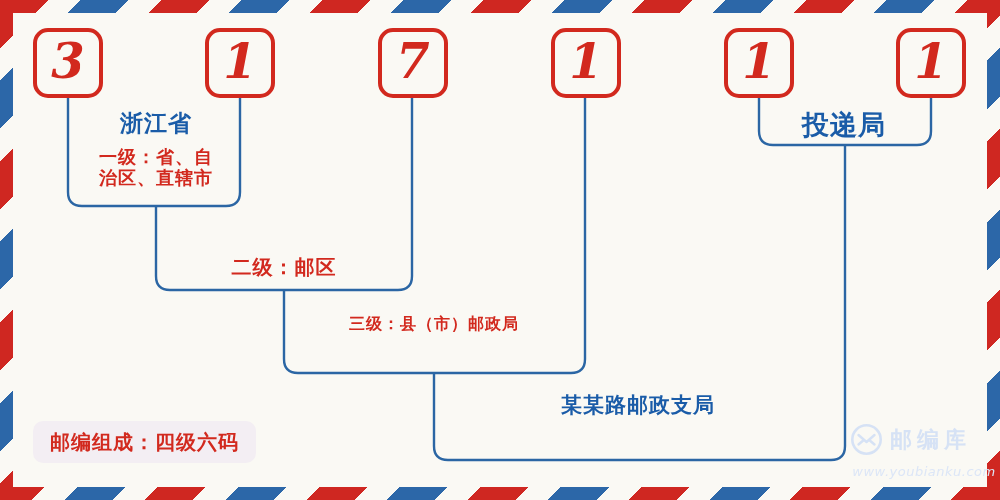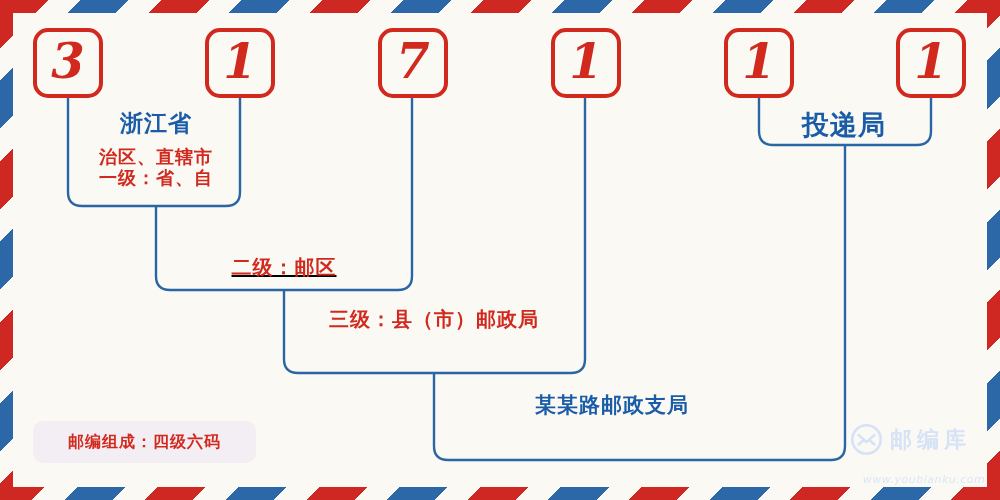--- a/index.html
+++ b/index.html
@@ -26,39 +26,39 @@
   .digit-box span{font-family:"DejaVu Serif",serif;font-weight:bold;font-style:italic;
     font-size:48px;color:var(--red);line-height:1;transform:translateY(-2px);}
   .d1{left:33px;} .d2{left:205px;} .d3{left:378px;} .d4{left:551px;} .d5{left:724px;} .d6{left:896px;}
   
   .lvl{position:absolute;text-align:center;font-weight:bold;letter-spacing:1px;}
   .lvl .title{color:var(--blue-text);font-family:Liberation Sans, sans-serif;}
   .lvl .desc{color:var(--red);font-family:"DejaVu Sans",sans-serif;}
   .lv1{left:62px;top:108px;width:188px;}
   .lv1 .title{font-size:23px;margin-bottom:7px;}
   .lv1 .desc{font-size:18px;line-height:21px;}
-  .lv2{left:166px;top:254px;width:236px;text-decoration:underline;}
+  .lv2{left:166px;top:254px;width:236px;}
   .lv2 .desc{font-size:20px;}
   .lv3{left:309px;top:306px;width:250px;}
   .lv3 .title{font-size:25px;margin-bottom:5px;}
-  .lv3 .desc{font-size:20px;}
-  .lv4{left:462px;top:391px;width:300px;}
+  .lv3 .desc{font-size:16px;margin-top:8px;}
+  .lv4{left:488px;top:391px;width:300px;}
   .lv4 .title{font-size:21px;margin-bottom:14px;}
   .lv4 .desc{font-size:20px;}
   .lv5{left:769px;top:107px;width:150px;}
   .lv5 .title{font-size:27px;}
   
   .badge{position:absolute;left:33px;top:421px;width:223px;height:42px;
     background:var(--badge-bg);border-radius:10px;display:flex;align-items:center;justify-content:center;
-    color:var(--red);font-weight:bold;font-size:16px;font-family:"DejaVu Serif",serif;letter-spacing:1px;}
+    color:var(--red);font-weight:bold;font-size:20px;font-family:"DejaVu Serif",serif;letter-spacing:1px;}
   
   .watermark{position:absolute;left:850px;top:423px;width:150px;color:var(--wm);}
   .wm-row{display:flex;align-items:center;gap:7px;}
   .wm-brand{font-size:22px;font-weight:bold;letter-spacing:5px;line-height:1;}
-  .wm-url{font-size:11px;color:var(--wm-url);letter-spacing:0.5px;margin-top:17px;text-align:center;width:148px;font-style:italic;}
+  .wm-url{font-size:13px;color:var(--wm-url);letter-spacing:0.5px;margin-top:8px;text-align:center;width:148px;font-style:italic;}
 </style>
 </head>
 <body>
 
 <div class="stage">
   <div class="frame"></div>
   <div class="inner"></div>
 
   <svg class="wires" viewBox="0 0 1000 500">
     <path d="M68,98 V192 Q68,206 82,206 H226 Q240,206 240,192 V98"></path>
@@ -82,22 +82,22 @@
   </div>
   <div class="digit-box d5">
     <span>1</span>
   </div>
   <div class="digit-box d6">
     <span>1</span>
   </div>
 
   <div class="lvl lv1">
     <div class="title">浙江省</div>
+    <div class="desc">一级：省、自</div>
     <div class="desc">治区、直辖市</div>
-    <div class="desc">一级：省、自</div>
   </div>
 
   <div class="lvl lv2">
     <div class="desc">二级：邮区</div>
   </div>
 
   <div class="lvl lv3">
     <div class="desc">三级：县（市）邮政局</div>
   </div>
 

